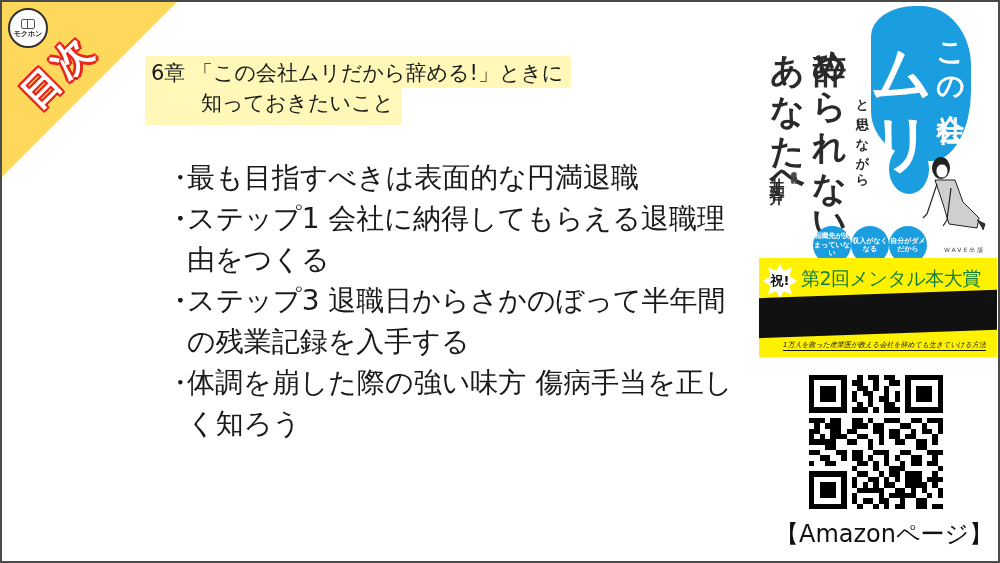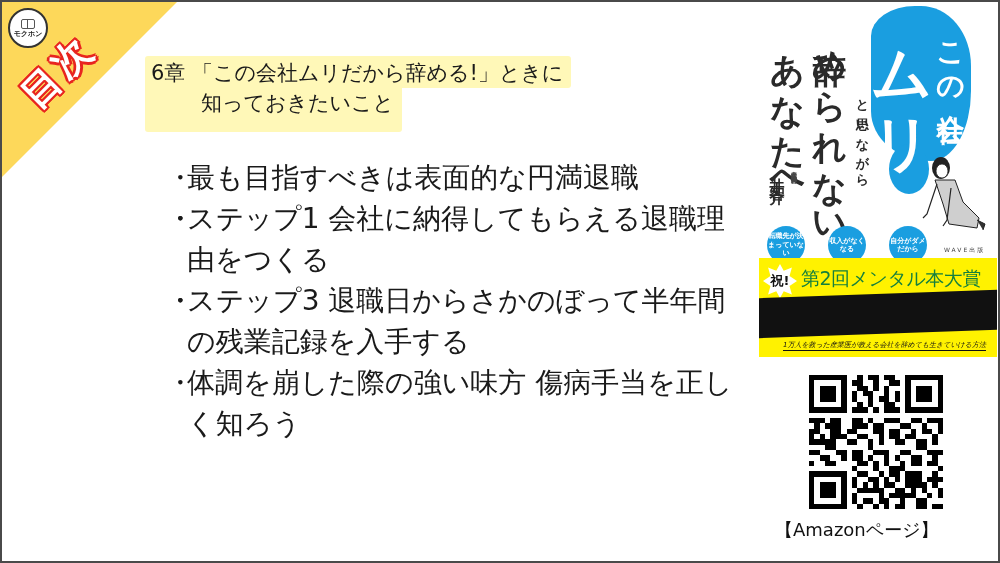--- a/index.html
+++ b/index.html
@@ -11,54 +11,54 @@
   .logo-badge { position: absolute; left: 6px; top: 6px; width: 40px; height: 40px; border-radius: 50%; border: 2px solid #333; background: #fff; box-sizing: border-box; display: flex; flex-direction: column; align-items: center; justify-content: center; }
   .logo-book { width: 14px; height: 10px; border: 1.5px solid #555; border-radius: 2px; box-sizing: border-box; position: relative; margin-bottom: 2px; }
   .logo-book::after { content: ""; position: absolute; left: 5px; top: 0; width: 1px; height: 100%; background: #555; }
   .logo-text { font-size: 7px; font-weight: bold; color: #222; line-height: 1; }
   .mokuji { position: absolute; left: 14px; top: 44px; font-size: 38px; font-weight: bold; color: #ffffff; transform: rotate(-45deg); transform-origin: center; letter-spacing: 4px;
     text-shadow: -2px -2px 0 #e8251f, 2px -2px 0 #e8251f, -2px 2px 0 #e8251f, 2px 2px 0 #e8251f, 0 -2px 0 #e8251f, 0 2px 0 #e8251f, -2px 0 0 #e8251f, 2px 0 0 #e8251f; }
 
   
   .chapter { position: absolute; left: 143px; top: 54px; }
   .chapter-line1 { display: inline-block; background: #fff8b8; padding: 4px 8px 2px 6px; border-radius: 3px 3px 3px 0; font-size: 21px; color: #1a1a1a; line-height: 26px; }
-  .chapter-line2 { display: inline-block; background: #fff8b8; padding: 2px 8px 16px 56px; border-radius: 0 0 3px 3px; font-size: 21px; color: #1a1a1a; line-height: 26px; }
+  .chapter-line2 { display: inline-block; background: #fff8b8; padding: 2px 8px 9px 56px; border-radius: 0 0 3px 3px; font-size: 21px; color: #1a1a1a; line-height: 26px; }
 
   
   .main-list { position: absolute; left: 160px; top: 155px; width: 580px; margin: 0; padding: 0; list-style: none; }
   .main-list li { position: relative; padding-left: 25px; font-size: 28px; line-height: 41px; color: #1a1a1a; }
   .main-list li .bullet { position: absolute; left: 4px; top: 0; }
 
   
   .cover { position: absolute; left: 757px; top: 2px; width: 238px; height: 353px; background: #fff; overflow: hidden; }
   .cover-vt { position: absolute; writing-mode: vertical-rl; color: #2a2a2a; font-weight: bold; }
   .cover-vt.t1 { left: 6px; top: 26px; font-size: 34px; letter-spacing: 2px; }
   .cover-vt.t2 { left: 48px; top: 20px; font-size: 34px; letter-spacing: 2px; }
   .cover-vt.t3 { left: 94px; top: 86px; font-size: 13px; letter-spacing: 3px; }
   .cover-vt.author { left: 8px; top: 162px; font-size: 15px; letter-spacing: 4px; }
   .cover-vt.author-sub { left: 30px; top: 162px; font-size: 6px; letter-spacing: 1px; color: #444; }
   .blob { position: absolute; left: 112px; top: 2px; width: 100px; height: 155px; background: #1a9ee0; border-radius: 44px 50px 40px 60px / 30px 60px 70px 50px; }
   .blob2 { position: absolute; left: 130px; top: 140px; width: 40px; height: 50px; background: #1a9ee0; border-radius: 50%; }
   .blob-mu { position: absolute; left: 114px; top: 4px; writing-mode: vertical-rl; font-size: 60px; color: #fff; font-weight: bold; line-height: 1; }
   .blob-title { position: absolute; left: 172px; top: 20px; writing-mode: vertical-rl; font-size: 28px; color: #fff; font-weight: bold; letter-spacing: 2px; }
   .figure { position: absolute; left: 160px; top: 150px; width: 70px; height: 82px; }
-  .badges { position: absolute; left: 8px; top: 222px; width: 160px; display: flex; justify-content: space-between; }
+  .badges { position: absolute; left: 8px; top: 222px; width: 160px; display: flex; justify-content: flex-end; }
   .badge { width: 38px; height: 38px; border-radius: 50%; background: #1a9ee0; color: #fff; font-size: 7px; display: flex; align-items: center; justify-content: center; text-align: center; line-height: 1.2; font-weight: bold; }
   .publisher { position: absolute; left: 185px; top: 242px; font-size: 6px; color: #444; letter-spacing: 2px; }
   .award { position: absolute; left: 0; top: 254px; width: 238px; height: 99px; background: #fff200; }
   .award-star { position: absolute; left: 4px; top: 6px; width: 34px; height: 34px; background: #fff; color: #111; font-weight: bold; font-size: 13px; display: flex; align-items: center; justify-content: center;
     clip-path: polygon(50% 0%, 61% 20%, 85% 10%, 78% 35%, 100% 50%, 78% 65%, 85% 90%, 61% 80%, 50% 100%, 39% 80%, 15% 90%, 22% 65%, 0% 50%, 22% 35%, 15% 10%, 39% 20%); }
   .award-l1 { position: absolute; left: 42px; top: 8px; font-size: 19px; font-weight: normal; color: #15803d; white-space: nowrap; letter-spacing: -0.5px; }
   .award-band { position: absolute; left: 0; top: 36px; width: 238px; height: 40px; background: #111; transform: skewY(-2deg); }
   .award-l2 { position: absolute; left: 4px; top: 36px; font-size: 30px; font-weight: bold; color: #fff200; white-space: nowrap; letter-spacing: 1px; }
   .award-l3 { position: absolute; left: 24px; top: 82px; font-size: 7px; color: #111; white-space: nowrap; border-bottom: 1px solid #111; font-style: italic; }
 
   
   .qr { position: absolute; left: 807px; top: 373px; width: 134px; height: 134px; }
-  .qr-caption { position: absolute; left: 773px; top: 516px; font-size: 18px; color: #111; white-space: nowrap; }
+  .qr-caption { position: absolute; left: 773px; top: 516px; font-size: 24px; color: #111; white-space: nowrap; }
 </style>
 </head>
 <body>
 
 <div class="frame">
 
   <div class="corner-tri"></div>
   <div class="logo-badge">
     <div class="logo-book"></div>
     <div class="logo-text">モクホン</div>

